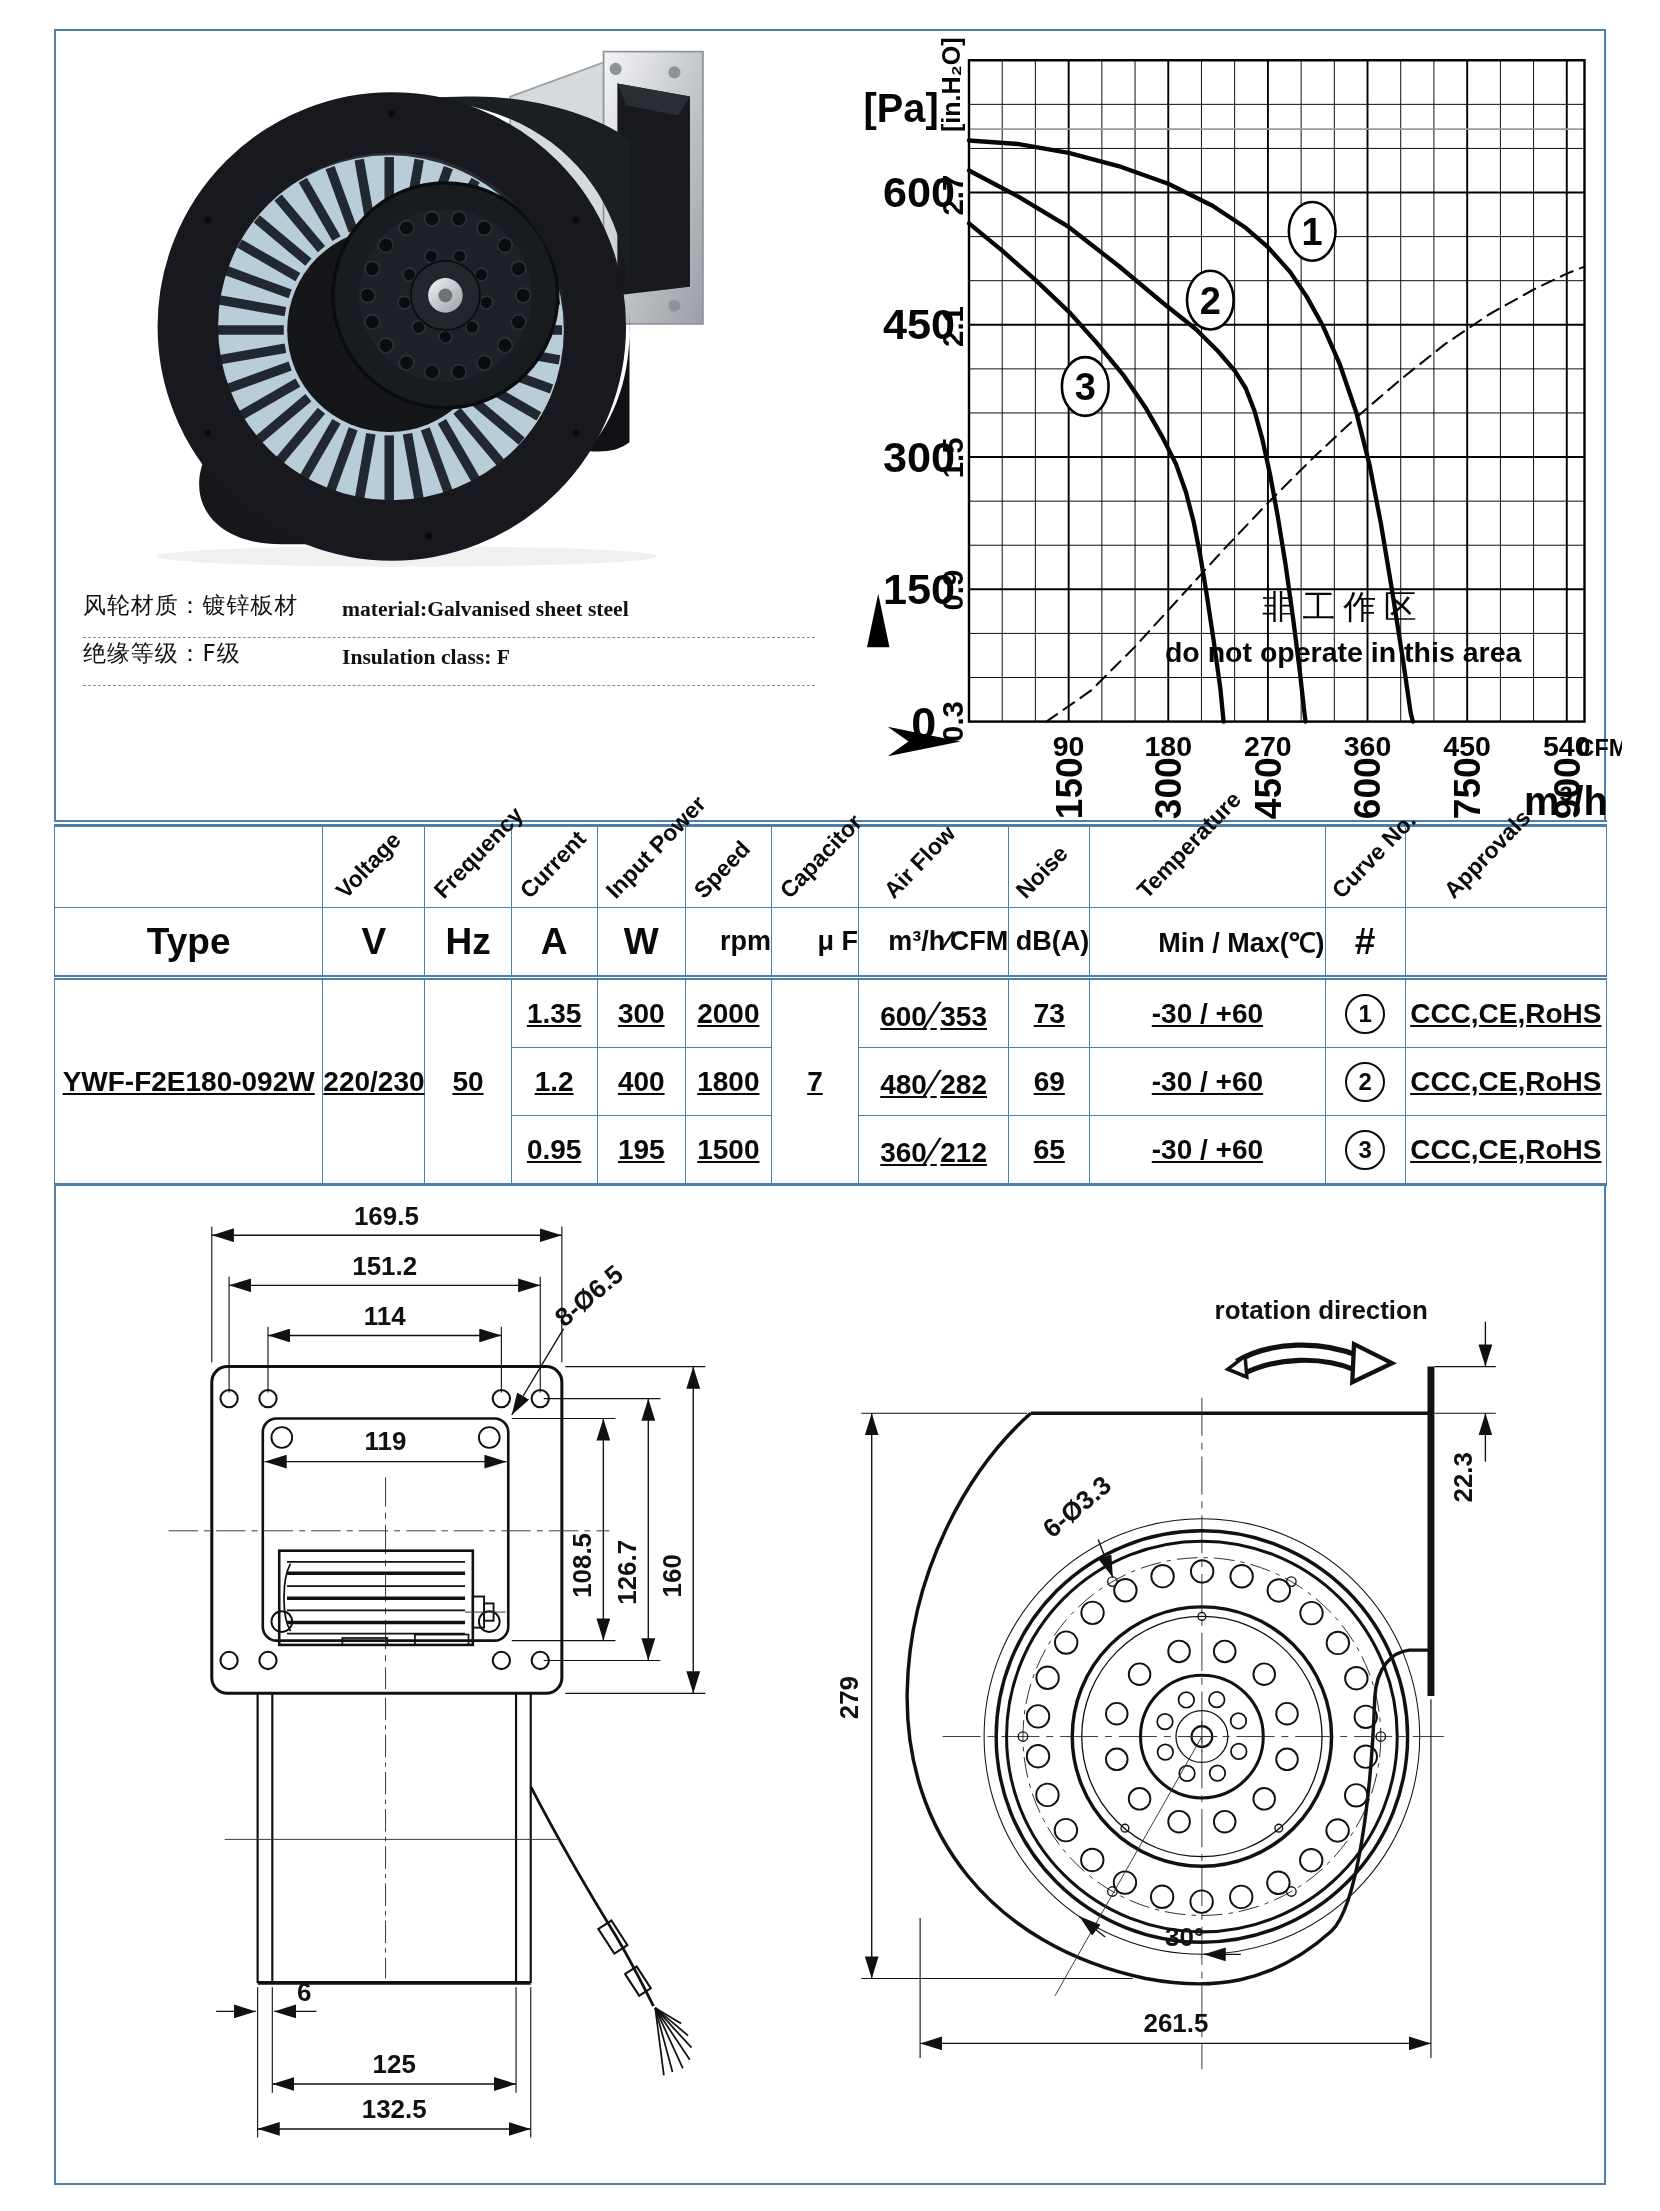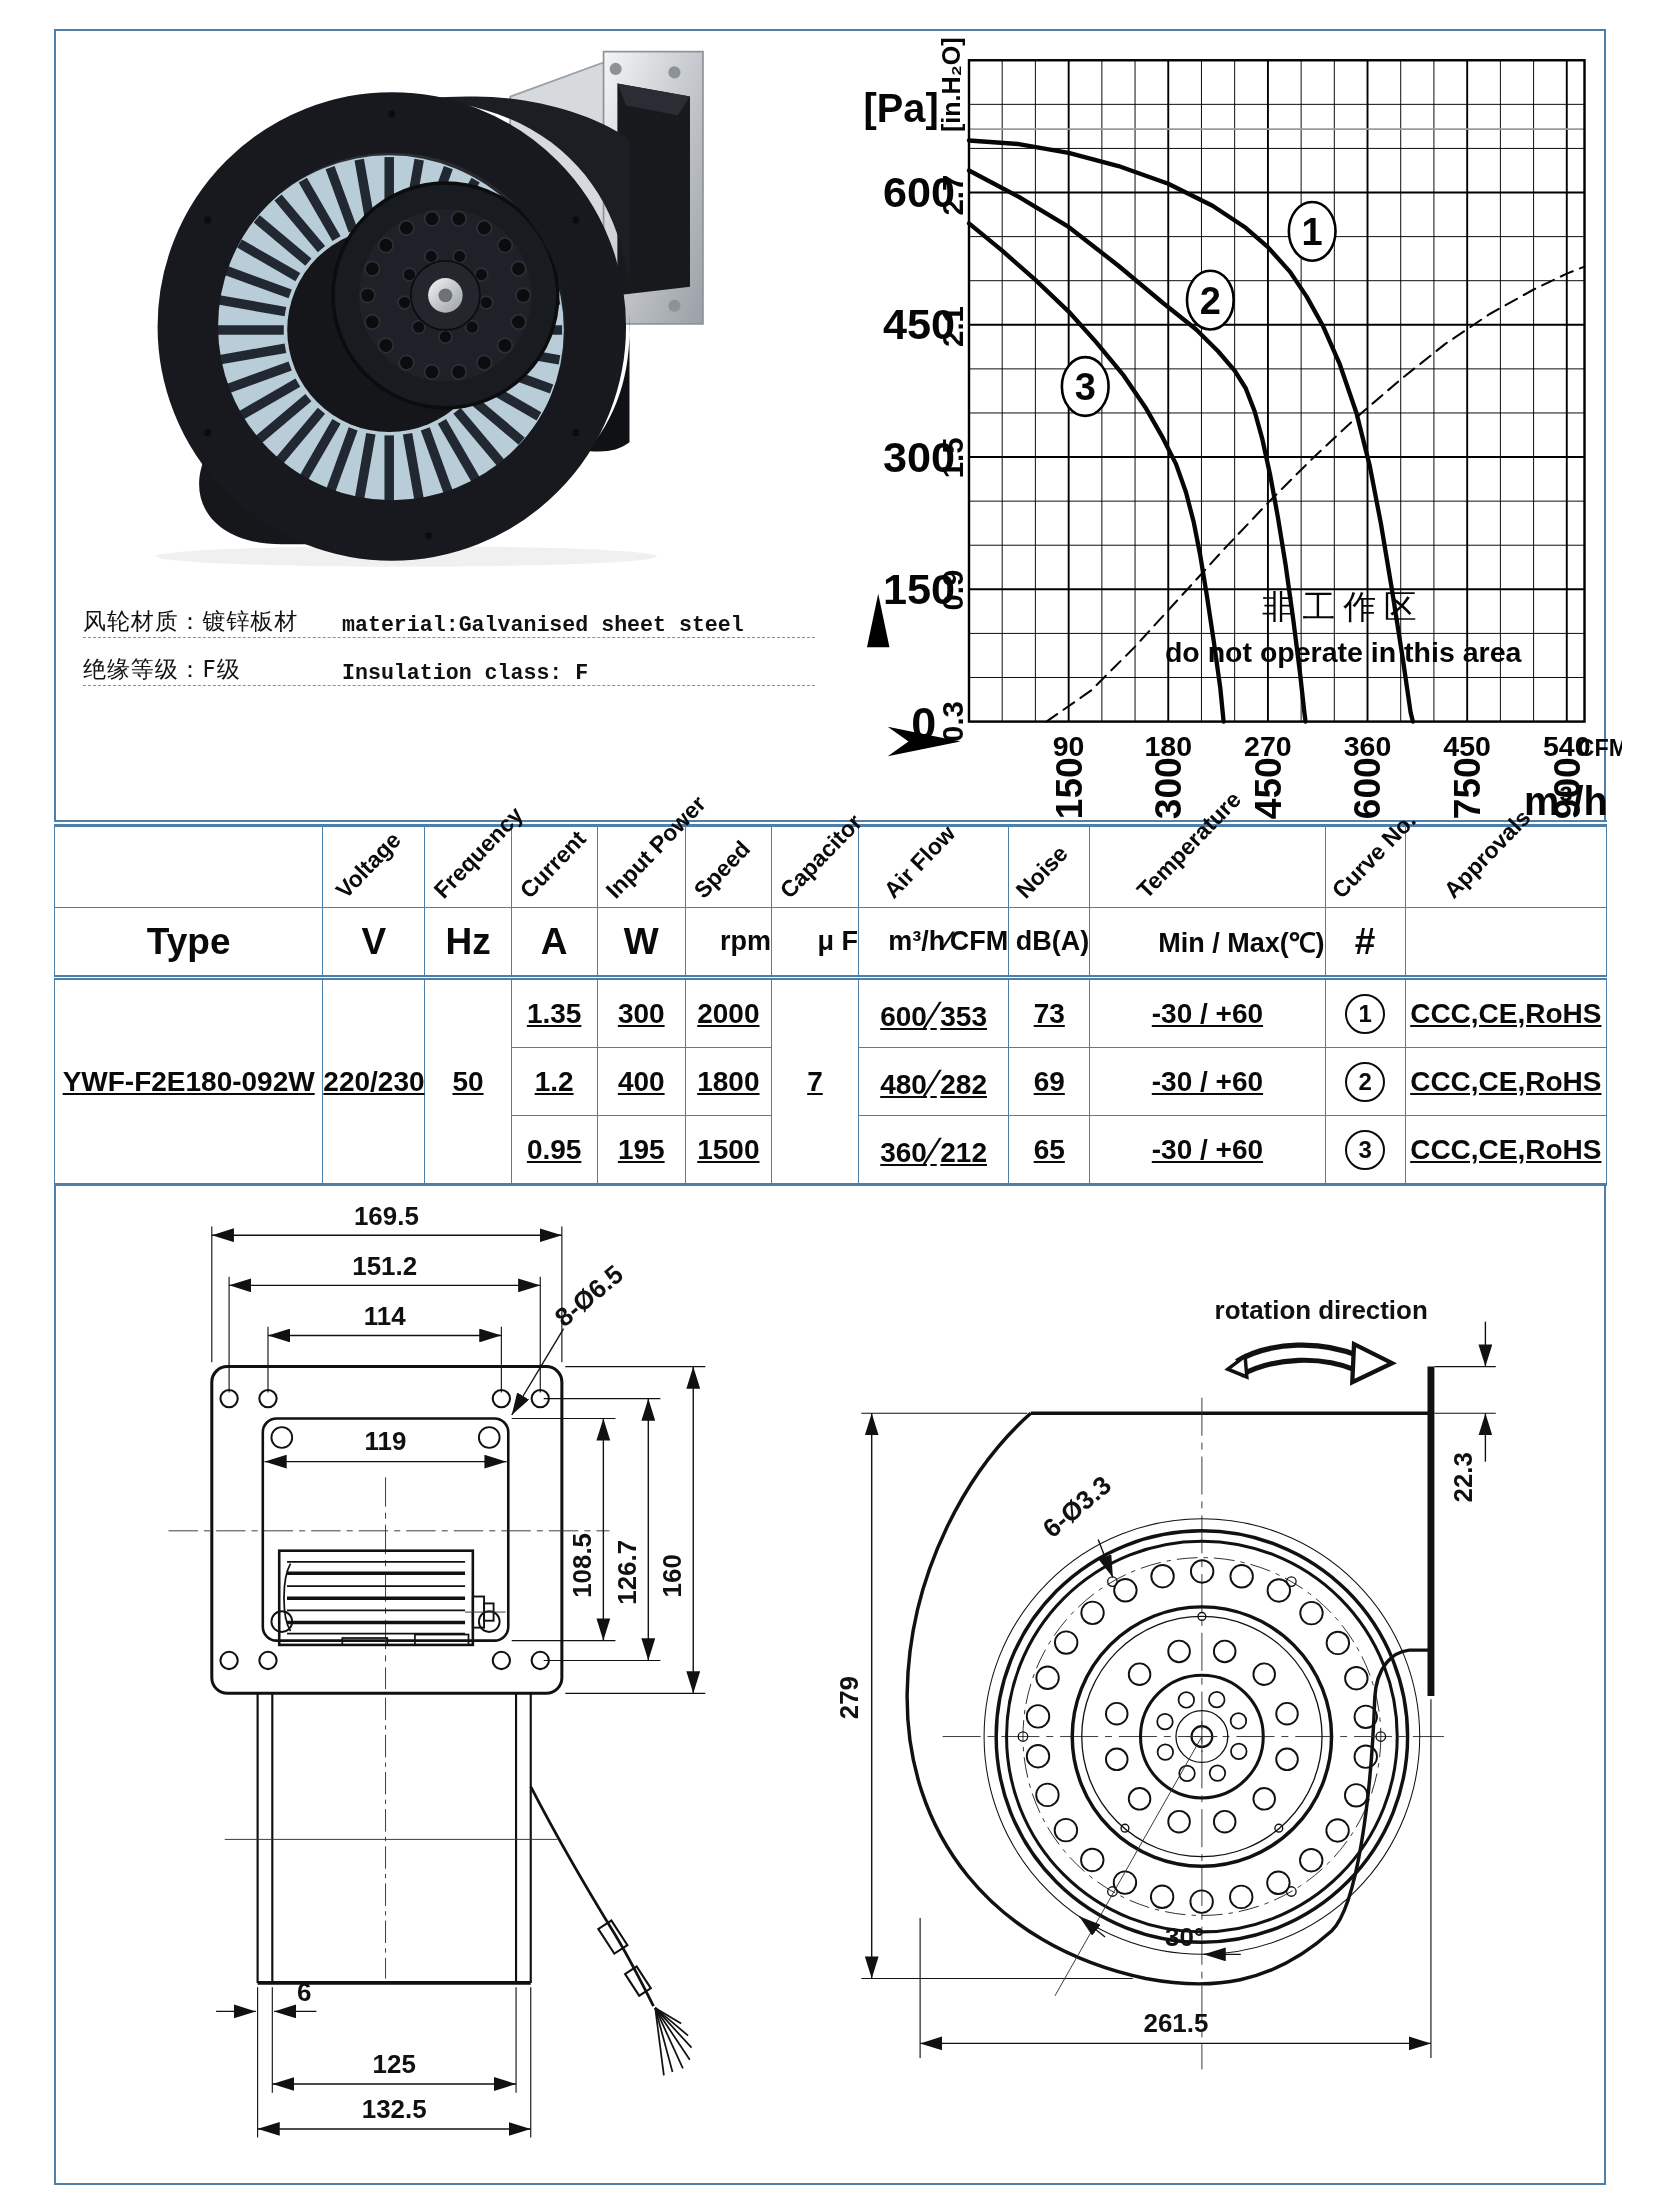--- a/index.html
+++ b/index.html
@@ -2,24 +2,24 @@
 <html style="font-size:14px"><head>
 <meta charset="utf-8">
 <style>
   html,body{margin:0;padding:0;background:#e8e8e8;}
   .page{position:relative;width:1660px;height:2212px;background:#fff;
         font-family:"Liberation Sans",sans-serif;color:#111;overflow:hidden;}
   .frame{position:absolute;left:54px;top:28.5px;width:1548px;height:2152px;
          border:2.6px solid #4e7fa9;background:#fff;}
   
   .specs{position:absolute;left:83px;top:590px;width:732px;}
-  .spec-row{display:flex;align-items:flex-end;height:47px;border-bottom:1.7px dashed #8f8f8f;}
+  .spec-row{display:flex;align-items:flex-start;height:47px;border-bottom:1.7px dashed #8f8f8f;}
   .spec-cn{width:259px;font-size:23px;font-weight:500;letter-spacing:0.9px;
            font-family:"DejaVu Sans",sans-serif;}
-  .spec-en{flex:1;font-size:21.6px;font-weight:600;font-family:Liberation Mono, monospace;}
+  .spec-en{flex:1;font-size:21.6px;font-weight:600;font-family:Liberation Serif, serif;margin-top:7px;}
   
   .chart{position:absolute;left:839px;top:30px;}
   .chart text{font-family:"Liberation Sans",sans-serif;fill:#060606;}
   .t-pa{font-size:50px;font-weight:bold;}
   .t-zero{font-size:52px;font-weight:bold;}
   .t-cfm{font-size:33px;font-weight:bold;}
   .t-m3h{font-size:43px;font-weight:bold;}
   .t-in{font-size:34px;font-weight:bold;}
   .t-paunit{font-size:46px;font-weight:bold;}
   .t-inunit{font-size:29px;font-weight:bold;}

